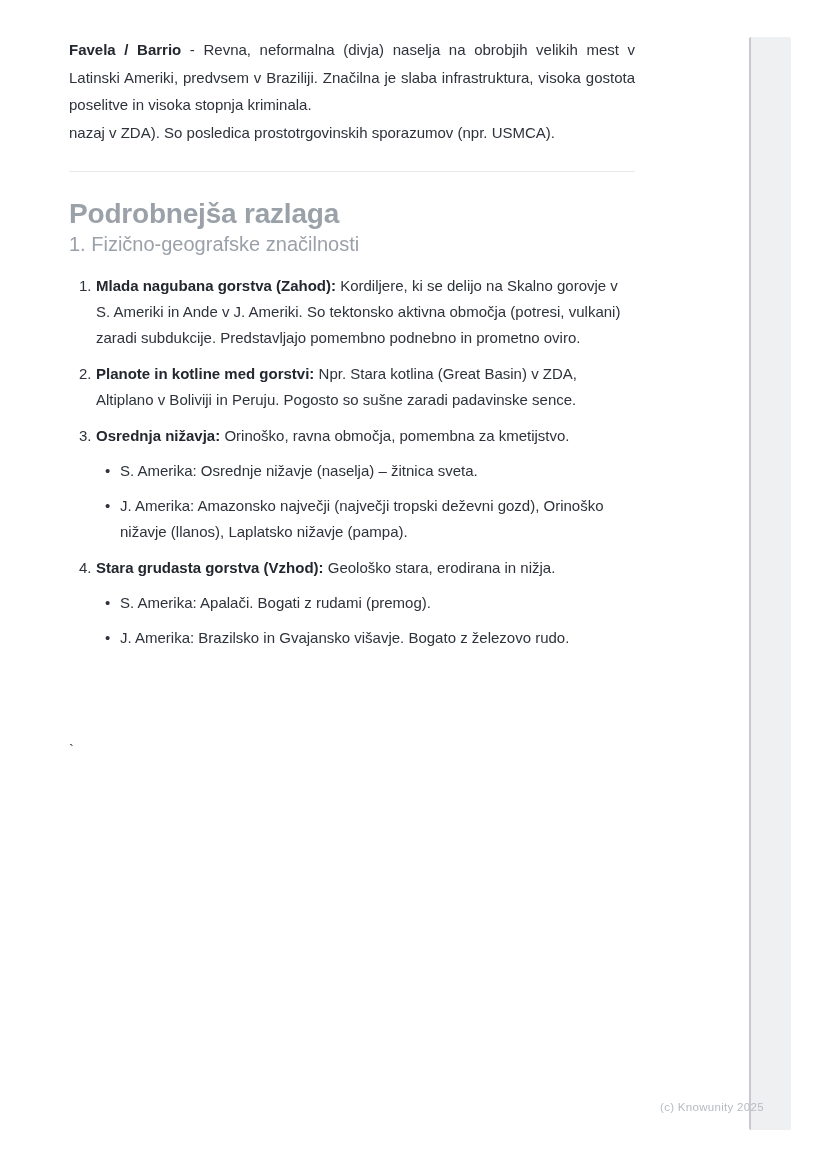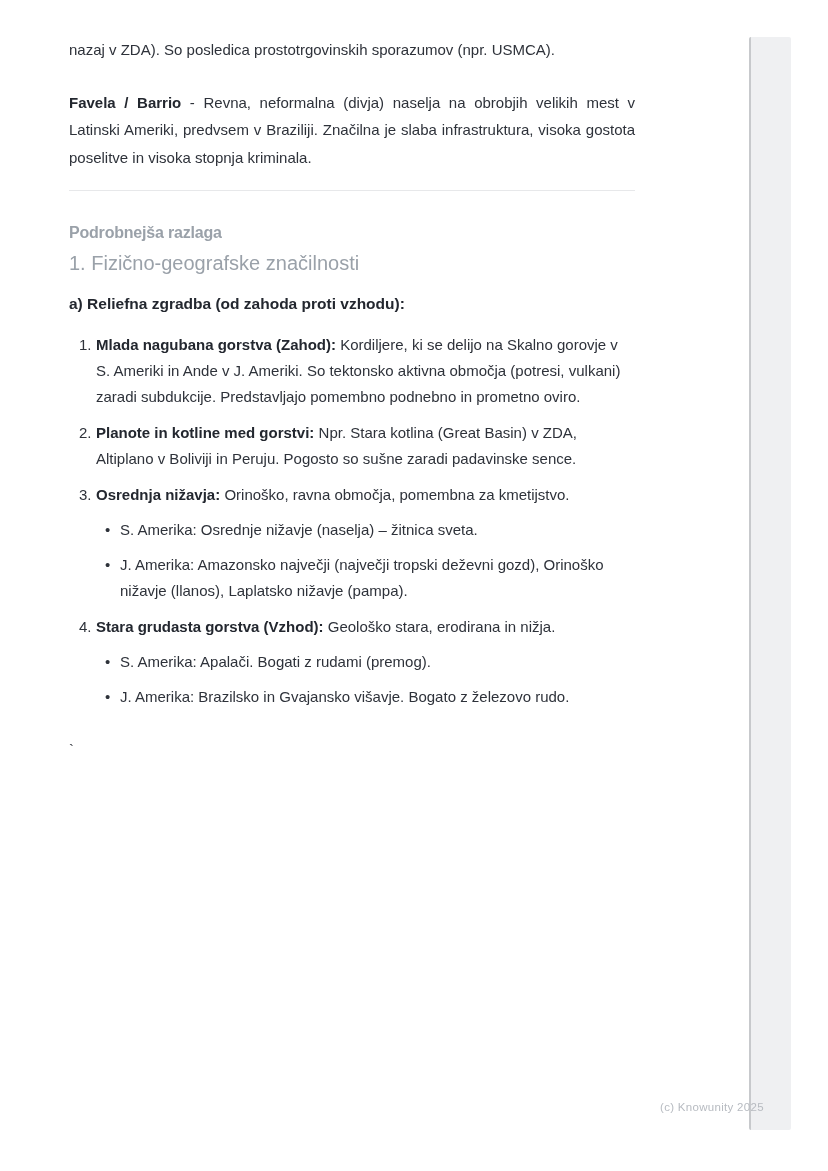--- a/index.html
+++ b/index.html
@@ -28,21 +28,21 @@
   }
   .intro { margin-bottom: 25px; }
   .bold-term { font-weight: 700; color: #23272f; }
   hr.divider {
     border: none;
     border-top: 1px solid #e7e8ea;
     margin-top: 19px;
   }
   h2.section-heading {
     margin-top: 25px;
-    font-size: 16px;
+    font-size: 28px;
     line-height: 33px;
     font-weight: 700;
     color: #9aa1a9;
     letter-spacing: -0.2px;
   }
   h3.subsection-heading {
     font-size: 20px;
     line-height: 28px;
     font-weight: 400;
     color: #9aa1a9;
@@ -121,31 +121,30 @@
     border-left: 2px solid #c7c9cc;
     border-radius: 2px;
     z-index: 2;
   }
 </style>
 </head>
 <body>
 
 <div class="content">
 
+  <p class="para justified"><span class="bold-term">Favela / Barrio</span><span> - Revna, neformalna (divja) naselja na obrobjih velikih mest v Latinski Ameriki, predvsem v Braziliji. Značilna je slaba infrastruktura, visoka gostota poselitve in visoka stopnja kriminala.</span></p>
+
   <p class="para intro">nazaj v ZDA). So posledica prostotrgovinskih sporazumov (npr. USMCA).</p>
-
-  <p class="para justified"><span class="bold-term">Favela / Barrio</span><span> - Revna, neformalna (divja) naselja na obrobjih velikih mest v Latinski Ameriki, predvsem v Braziliji. Značilna je slaba infrastruktura, visoka gostota poselitve in visoka stopnja kriminala.</span></p>
 
   <hr class="divider">
 
   <h2 class="section-heading">Podrobnejša razlaga</h2>
 
   <h3 class="subsection-heading">1. Fizično-geografske značilnosti</h3>
 
-  <p class="relief-heading">a) Reliefna zgradba (od zahoda proti vzhodu):</p>
 
   <ol class="num-list">
 
     <li class="num-item">
       <span class="li-num">1.</span>
       <div class="li-body"><span class="bold-term">Mlada nagubana gorstva (Zahod):</span><span> Kordiljere, ki se delijo na Skalno gorovje v S. Ameriki in Ande v J. Ameriki. So tektonsko aktivna območja (potresi, vulkani) zaradi subdukcije. Predstavljajo pomembno podnebno in prometno oviro.</span></div>
     </li>
 
     <li class="num-item">
       <span class="li-num">2.</span>

